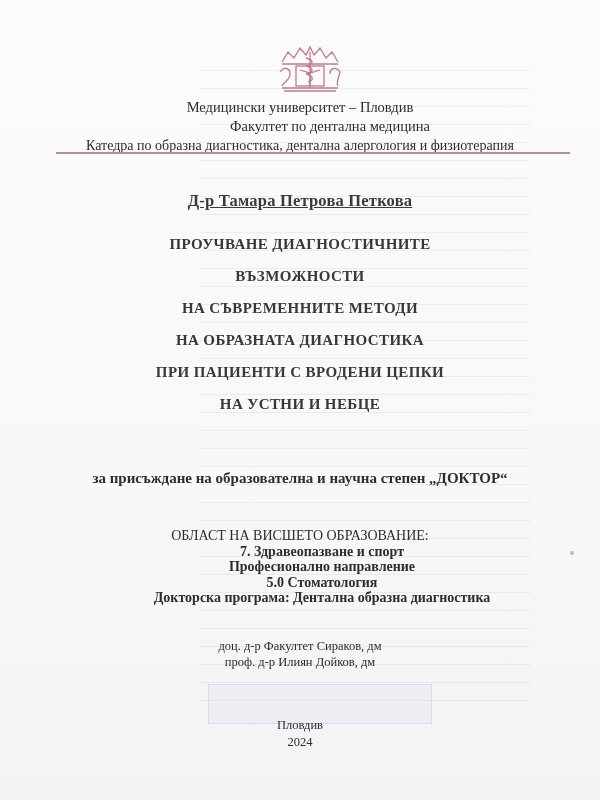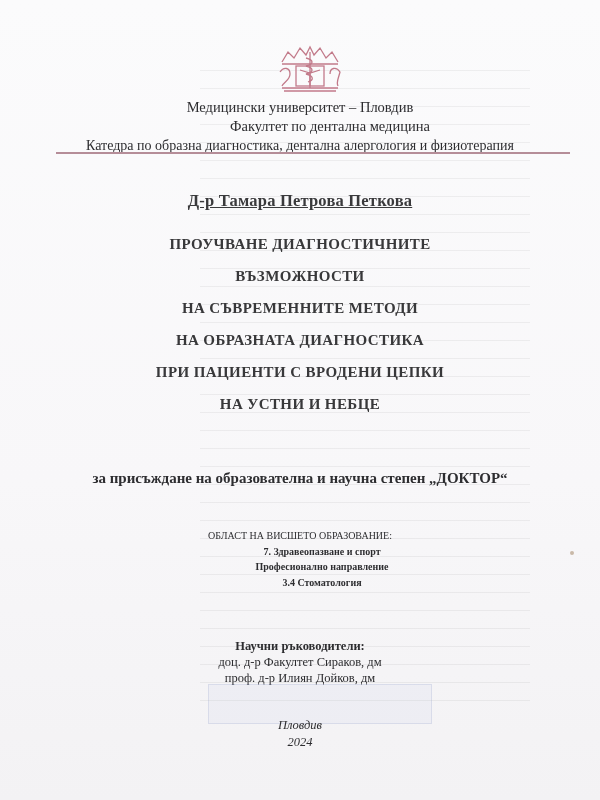--- a/index.html
+++ b/index.html
@@ -79,21 +79,21 @@
       line-height: 24px;
     }
     .degree {
       top: 470px;
       font-size: 15px;
       color: #2d2d30;
       font-weight: bold;
     }
     .field {
       top: 528px;
-      font-size: 10px;
+      font-size: 14px;
       line-height: 15.5px;
       color: #2d2d30;
     }
     .field .bold { font-weight: bold; padding-left: 44px; }
     .advisors {
       top: 638px;
       font-size: 12.5px;
       line-height: 16px;
       color: #2d2d30;
     }
@@ -103,21 +103,20 @@
       left: 208px; top: 684px;
       width: 222px; height: 38px;
       border: 1px solid rgba(120,140,190,0.18);
       background: rgba(190,200,230,0.12);
     }
     .place {
       top: 717px;
       font-size: 12.5px;
       line-height: 17px;
       color: #2d2d30;
-      font-style: italic;
     }
     .speck {
       position: absolute;
       left: 570px; top: 551px;
       width: 4px; height: 4px;
       border-radius: 50%;
       background: #c9b9a8;
     }
   </style>
 </head>
@@ -192,25 +191,25 @@
     <div>ПРИ ПАЦИЕНТИ С ВРОДЕНИ ЦЕПКИ</div>
     <div>НА УСТНИ И НЕБЦЕ</div>
   </div>
 
   <div class="center degree">за присъждане на образователна и научна степен „ДОКТОР“</div>
 
   <div class="center field">
     <div>ОБЛАСТ НА ВИСШЕТО ОБРАЗОВАНИЕ:</div>
     <div class="bold">7. Здравеопазване и спорт</div>
     <div class="bold">Професионално направление</div>
-    <div class="bold">3.4 Стоматология</div>
+    <div class="bold">5.0 Стоматология</div>
+    <div class="bold">Докторска програма: Дентална образна диагностика</div>
   </div>
 
   <div class="center advisors">
-    <div class="head">Научни ръководители:</div>
     <div>доц. д-р Факултет Сираков, дм</div>
     <div>проф. д-р Илиян Дойков, дм</div>
   </div>
 
   <div class="stamp"></div>
 
   <div class="center place">
     <div>Пловдив</div>
     <div>2024</div>
   </div>

